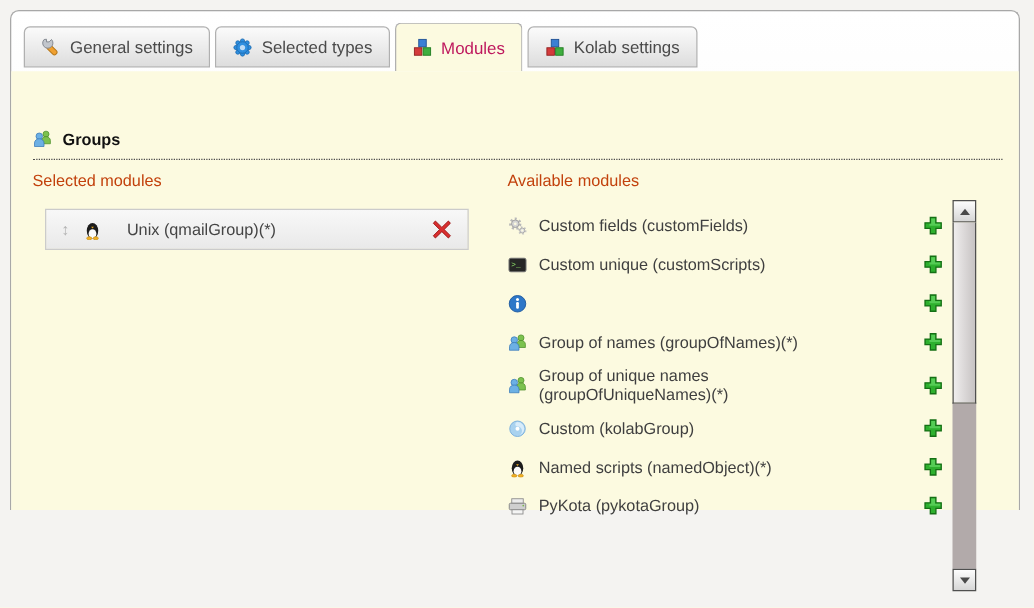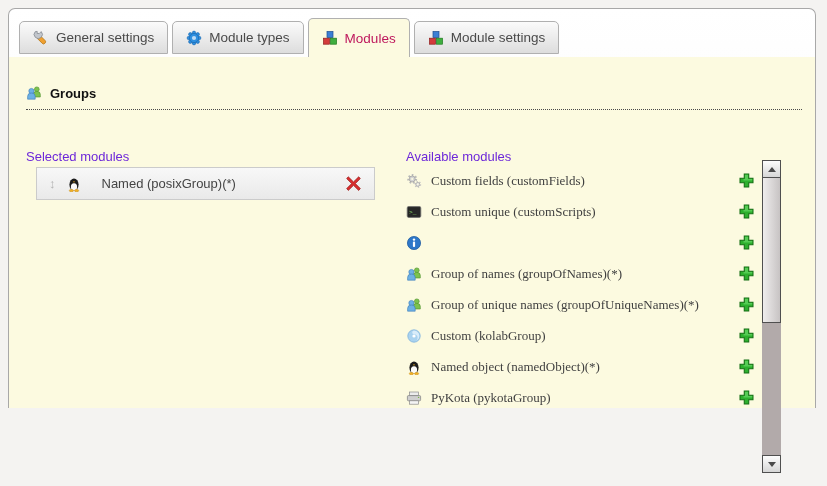--- a/index.html
+++ b/index.html
@@ -36,45 +36,45 @@
     background:#fcfae0;border-bottom:none;
     position:relative;z-index:3;color:#be185d;
   }
   .tab .ticon{width:16px;height:16px;display:inline-block;flex:0 0 16px;}
   
   #content{
     position:absolute;left:0;top:48px;right:0;bottom:0;
     background:#fcfae0;border-radius:0;
   }
   #groups-header{
-    position:absolute;left:17px;top:28px;width:776px;
+    position:absolute;left:17px;top:46px;width:776px;
     display:flex;align-items:center;gap:8px;
     padding-bottom:8px;border-bottom:1px dotted #4a4a4a;
   }
   #groups-header .title{font-weight:bold;color:#111;font-size:13px;}
-  .col-heading{position:absolute;top:92px;color:#6d28d9;}
+  .col-heading{position:absolute;top:80px;color:#c2410c;}
   #selected-heading{left:17px;}
   #available-heading{left:397px;}
   
   #selected-row{
     position:absolute;left:27px;top:110px;width:339px;height:33px;
     background:linear-gradient(#f8f8f8,#e9e9e9);
     border:1px solid #cbcbcb;box-sizing:border-box;
     display:flex;align-items:center;padding:0 12px;gap:10px;
     cursor:move;
   }
   #selected-row .handle{color:#b4b4b4;font-size:13px;line-height:1;cursor:ns-resize;}
   #selected-row .lbl{margin-left:10px;color:#444;}
   #selected-row .spacer{flex:1;}
   .icon16{width:16px;height:16px;display:inline-block;flex:0 0 16px;}
   .del-btn{width:17px;height:17px;cursor:pointer;border:none;background:none;padding:0;}
   
   #available-list{position:absolute;left:397px;top:112px;width:349px;}
   .avail-row{display:flex;align-items:center;gap:9px;min-height:23px;margin-bottom:8px;}
-  .avail-row .lbl{width:276px;line-height:15px;color:#3f3f3f;font-family:Liberation Serif, serif;}
+  .avail-row .lbl{width:276px;line-height:15px;color:#3f3f3f;}
   .add-btn{margin-left:auto;width:17px;height:17px;cursor:pointer;border:none;background:none;padding:0;flex:0 0 17px;}
   
   #scrollbar{
     position:absolute;left:753px;top:103px;width:19px;height:313px;
     display:flex;flex-direction:column;
   }
   .sb-btn{
     height:18px;flex:0 0 18px;box-sizing:border-box;
     background:linear-gradient(#fdfdfd,#d6d6d6);
     border:1px solid #4f4f4f;
@@ -117,21 +117,21 @@
               <circle cx="13.2" cy="8" r="1.7"></circle>
             <circle cx="4.3" cy="4.3" r="1.7"></circle>
               <circle cx="11.7" cy="4.3" r="1.7"></circle>
             <circle cx="4.3" cy="11.7" r="1.7"></circle>
               <circle cx="11.7" cy="11.7" r="1.7"></circle>
             <circle cx="8" cy="8" r="4.6"></circle>
           </g>
           <circle cx="8" cy="8" r="2.1" fill="#bfdcf5"></circle>
         </svg>
       </span>
-      <span>Module types</span>
+      <span>Selected types</span>
     </div>
 
     <div class="tab active">
       <span class="ticon">
         <svg width="16" height="16" viewBox="0 0 16 16">
           <rect x="5" y="1.5" width="6" height="6" fill="#3b7fd4" stroke="#1d4e92" stroke-width="0.7"></rect>
           <rect x="1.5" y="8.2" width="6" height="6" fill="#d43b3b" stroke="#8f1d1d" stroke-width="0.7"></rect>
           <rect x="8.5" y="8.2" width="6" height="6" fill="#3fae3f" stroke="#1d7a1d" stroke-width="0.7"></rect>
         </svg>
       </span>
@@ -139,21 +139,21 @@
     </div>
 
     <div class="tab">
       <span class="ticon">
         <svg width="16" height="16" viewBox="0 0 16 16">
           <rect x="5" y="1.5" width="6" height="6" fill="#3b7fd4" stroke="#1d4e92" stroke-width="0.7"></rect>
           <rect x="1.5" y="8.2" width="6" height="6" fill="#d43b3b" stroke="#8f1d1d" stroke-width="0.7"></rect>
           <rect x="8.5" y="8.2" width="6" height="6" fill="#3fae3f" stroke="#1d7a1d" stroke-width="0.7"></rect>
         </svg>
       </span>
-      <span>Module settings</span>
+      <span>Kolab settings</span>
     </div>
   </div>
 
   <div id="content">
 
     <div id="groups-header">
       <span class="icon16">
         <svg width="16" height="16" viewBox="0 0 16 16">
           <circle cx="10.8" cy="4.3" r="2.4" fill="#7cc24e" stroke="#4e8f2a" stroke-width="0.6"></circle>
           <path d="M7.3 12 v-2.6 a3.5 3.1 0 0 1 7 0 V12 z" fill="#7cc24e" stroke="#4e8f2a" stroke-width="0.6"></path>
@@ -171,21 +171,21 @@
       <span class="handle">↕</span>
       <span class="icon16">
         <svg width="16" height="16" viewBox="0 0 16 16">
           <ellipse cx="8" cy="8.6" rx="4.6" ry="6.2" fill="#1c1c1c"></ellipse>
           <ellipse cx="8" cy="11" rx="3.1" ry="3.7" fill="#fbfbfb"></ellipse>
           <polygon points="6.9,5.4 9.1,5.4 8,6.8" fill="#f2b024"></polygon>
           <ellipse cx="5.4" cy="14.6" rx="2.1" ry="1.2" fill="#f2b024" stroke="#c78d12" stroke-width="0.5"></ellipse>
           <ellipse cx="10.6" cy="14.6" rx="2.1" ry="1.2" fill="#f2b024" stroke="#c78d12" stroke-width="0.5"></ellipse>
         </svg>
       </span>
-      <span class="lbl">Named (posixGroup)(*)</span>
+      <span class="lbl">Unix (qmailGroup)(*)</span>
       <span class="spacer"></span>
       <button class="del-btn">
         <svg width="17" height="17" viewBox="0 0 16 16">
           <path d="M3.1 1.7 L8 6.5 L12.9 1.7 L14.4 3.4 L9.7 8.1 L14.4 12.8 L12.9 14.5 L8 9.7 L3.1 14.5 L1.6 12.8 L6.3 8.1 L1.6 3.4 Z" fill="#d92f2f" stroke="#9b1414" stroke-width="0.7"></path>
         </svg>
       </button>
     </div>
 
     <div id="available-list">
 
@@ -297,21 +297,21 @@
       <div class="avail-row">
         <span class="icon16">
           <svg width="16" height="16" viewBox="0 0 16 16">
             <ellipse cx="8" cy="8.6" rx="4.6" ry="6.2" fill="#1c1c1c"></ellipse>
             <ellipse cx="8" cy="11" rx="3.1" ry="3.7" fill="#fbfbfb"></ellipse>
             <polygon points="6.9,5.4 9.1,5.4 8,6.8" fill="#f2b024"></polygon>
             <ellipse cx="5.4" cy="14.6" rx="2.1" ry="1.2" fill="#f2b024" stroke="#c78d12" stroke-width="0.5"></ellipse>
             <ellipse cx="10.6" cy="14.6" rx="2.1" ry="1.2" fill="#f2b024" stroke="#c78d12" stroke-width="0.5"></ellipse>
           </svg>
         </span>
-        <span class="lbl">Named object (namedObject)(*)</span>
+        <span class="lbl">Named scripts (namedObject)(*)</span>
         <button class="add-btn">
           <svg width="17" height="17" viewBox="0 0 16 16">
               <path d="M5.9 1.9 h4.2 v4 h4 v4.2 h-4 v4 h-4.2 v-4 h-4 v-4.2 h4 z" fill="#2eb02e" stroke="#156f15" stroke-width="1"></path>
               <path d="M6.6 2.6 h2.8 v4 h4 v1.4 h-8.2 v-1.4 h1.4 z" fill="#63d663" opacity="0.75"></path>
             </svg>
         </button>
       </div>
 
 
       <div class="avail-row">

